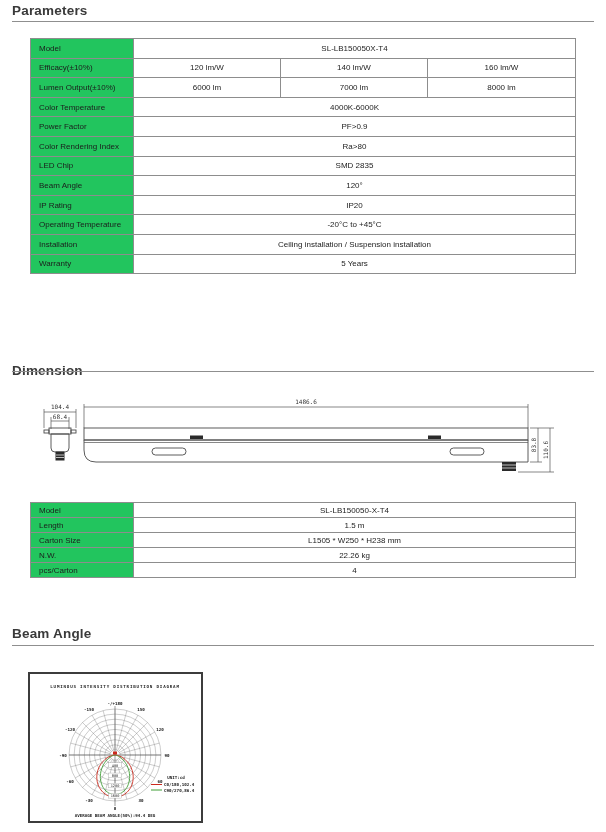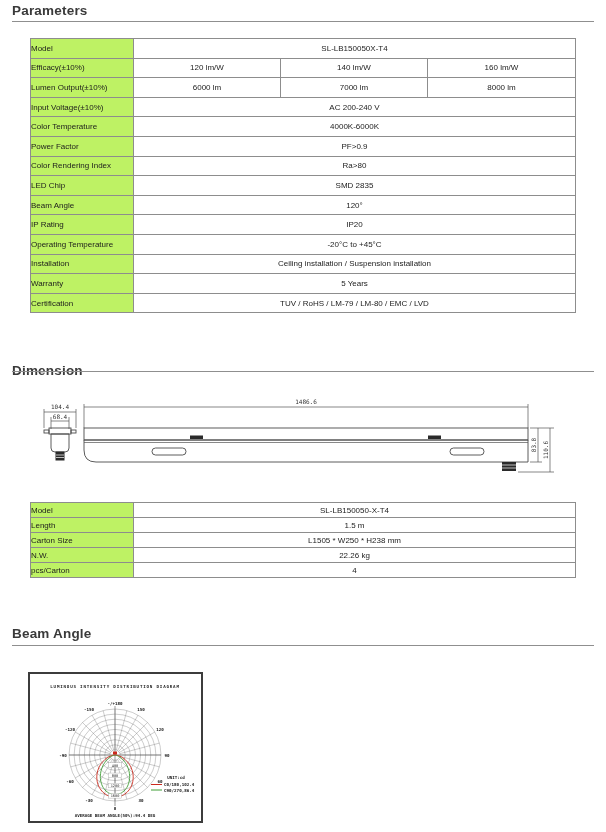--- a/index.html
+++ b/index.html
@@ -3,21 +3,21 @@
 <meta charset="utf-8">
 <style>
   *{margin:0;padding:0;box-sizing:border-box}
   html,body{background:#fff}
   body{width:606px;height:832px;position:relative;font-family:"Liberation Sans",sans-serif;overflow:hidden}
   .page{position:absolute;left:0;top:0;width:606px;height:832px;background:#ffffff}
   h2.sec{position:absolute;left:12px;font-size:13.5px;font-weight:bold;color:#3a3a3a;letter-spacing:.2px}
   .rule{position:absolute;left:12px;width:582px;height:0;border-top:1px solid #8f8f8f}
   table.spec{position:absolute;border-collapse:collapse;table-layout:fixed;background:#fff}
   .spec td{border:1px solid #8d8d8d;font-size:8px;color:#1c1c1c;white-space:nowrap;overflow:hidden}
-  .spec td.lbl{background:#bef264;text-align:left}
+  .spec td.lbl{background:#22c55e;padding-left:8px;text-align:left}
   .spec td.val{text-align:center}
   #params-table tr{height:19.6px}
   #dim-table tr{height:15px}
   #dim-drawing{position:absolute;left:18px;top:395px}
   #beam-box{position:absolute;left:28px;top:672px;width:175px;height:151px;border:2px solid #3c3c3c;background:#fff}
   svg .dimline{stroke:#555;stroke-width:.7;fill:none}
   svg .outline{stroke:#4a4a4a;stroke-width:.9;fill:none}
   svg .dimtext{font-family:"DejaVu Sans Mono",monospace;font-size:6px;fill:#333}
   svg .ring{fill:none;stroke:#6f6f6f;stroke-width:.35}
   svg .spoke{stroke:#6f6f6f;stroke-width:.35}
@@ -52,24 +52,20 @@
           <td class="val">140 lm/W</td>
           <td class="val">160 lm/W</td>
         </tr>
         <tr>
           <td class="lbl">Lumen Output(±10%)</td>
           <td class="val">6000 lm</td>
           <td class="val">7000 lm</td>
           <td class="val">8000 lm</td>
         </tr>
         <tr>
-          <td class="lbl">Input Voltage(±10%)</td>
-          <td class="val" colspan="3">AC 200-240 V</td>
-        </tr>
-        <tr>
           <td class="lbl">Color Temperature</td>
           <td class="val" colspan="3">4000K-6000K</td>
         </tr>
         <tr>
           <td class="lbl">Power Factor</td>
           <td class="val" colspan="3">PF&gt;0.9</td>
         </tr>
         <tr>
           <td class="lbl">Color Rendering Index</td>
           <td class="val" colspan="3">Ra&gt;80</td>
@@ -90,24 +86,20 @@
           <td class="lbl">Operating Temperature</td>
           <td class="val" colspan="3">-20°C to +45°C</td>
         </tr>
         <tr>
           <td class="lbl">Installation</td>
           <td class="val" colspan="3">Ceiling installation / Suspension installation</td>
         </tr>
         <tr>
           <td class="lbl">Warranty</td>
           <td class="val" colspan="3">5 Years</td>
-        </tr>
-        <tr>
-          <td class="lbl">Certification</td>
-          <td class="val" colspan="3">TUV / RoHS / LM-79 / LM-80 / EMC / LVD</td>
         </tr>
       </tbody>
   </table>
 
   <h2 class="sec" style="top:363px">Dimension</h2>
   <div class="rule" style="top:371px"></div>
 
   <svg id="dim-drawing" width="570" height="95" viewBox="0 0 570 95">
 
     <g>

